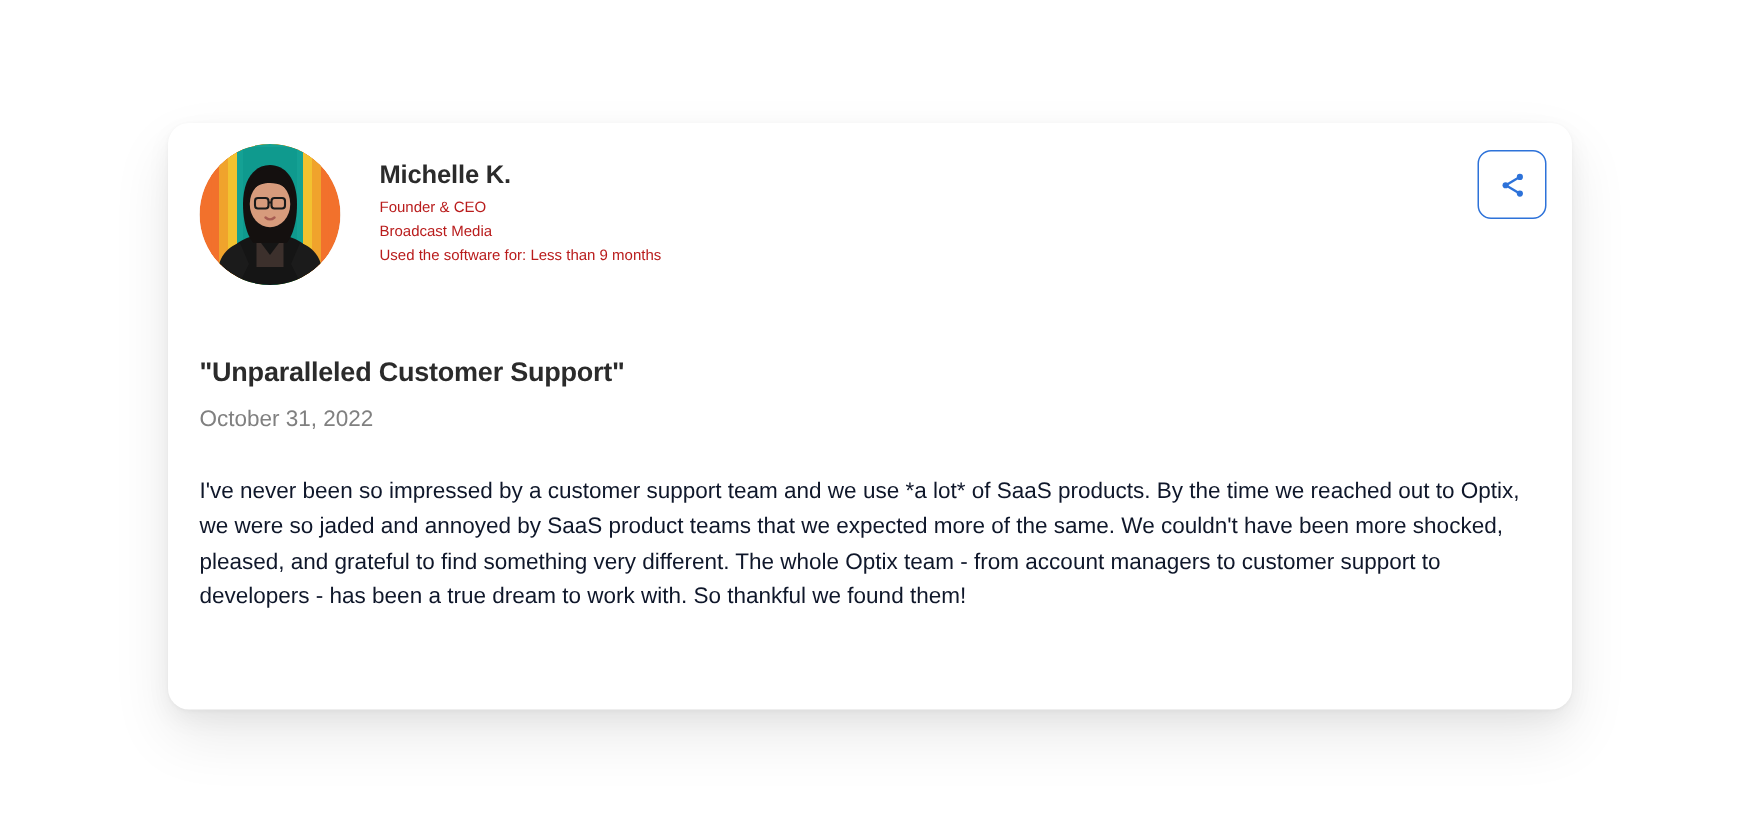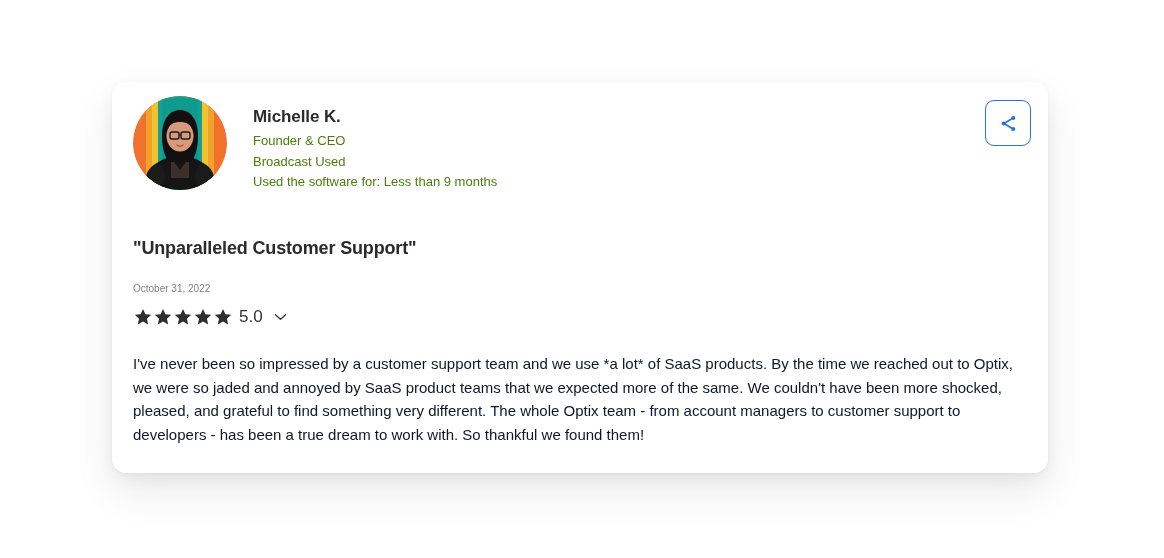--- a/index.html
+++ b/index.html
@@ -65,22 +65,22 @@
   }
   .reviewer-name {
     font-size: 17px;
     font-weight: bold;
     color: #2b2b2b;
     line-height: 1.3;
     letter-spacing: -0.1px;
     margin: 0 0 3px 0;
   }
   .reviewer-line {
-    font-size: 13px;
-    color: #4d7c0f;
+    font-size: 10px;
+    color: #b91c1c;
     line-height: 1.58;
     white-space: nowrap;
   }
 
   
   .share-button {
     flex: 0 0 auto;
     width: 46px;
     height: 46px;
     border: 1.6px solid #2d72d9;
@@ -105,23 +105,23 @@
   }
   .review-title {
     font-size: 18px;
     font-weight: bold;
     color: #2b2b2b;
     letter-spacing: -0.15px;
     line-height: 1.3;
     margin: 0;
   }
   .review-date {
-    font-size: 10px;
+    font-size: 15px;
     color: #808080;
-    margin-top: 22px;
+    margin-top: 10px;
     line-height: 1.3;
   }
   .rating-row {
     display: flex;
     align-items: center;
     margin-top: 12px;
     cursor: pointer;
     width: fit-content;
   }
   .stars {
@@ -196,21 +196,21 @@
             <line x1="46" y1="39" x2="48" y2="39" stroke="#1a1a1a" stroke-width="1.2"></line>
 
             <path d="M44 49 Q47 51.5 50 49" fill="none" stroke="#a85c52" stroke-width="1.6" stroke-linecap="round"></path>
           </g>
         </svg>
       </div>
 
       <div class="reviewer-meta">
         <div class="reviewer-name">Michelle K.</div>
         <div class="reviewer-line">Founder &amp; CEO</div>
-        <div class="reviewer-line">Broadcast Used</div>
+        <div class="reviewer-line">Broadcast Media</div>
         <div class="reviewer-line">Used the software for: Less than 9 months</div>
       </div>
 
       <button class="share-button" aria-label="Share">
         <svg width="19" height="19" viewBox="0 0 24 24" fill="none" stroke="#2d72d9" stroke-width="2" stroke-linecap="round" stroke-linejoin="round">
           <circle cx="18" cy="5" r="2.6" fill="#2d72d9" stroke="none"></circle>
           <circle cx="6" cy="12" r="2.6" fill="#2d72d9" stroke="none"></circle>
           <circle cx="18" cy="19" r="2.6" fill="#2d72d9" stroke="none"></circle>
           <line x1="8.3" y1="10.8" x2="15.7" y2="6.3"></line>
           <line x1="8.3" y1="13.2" x2="15.7" y2="17.7"></line>
@@ -218,43 +218,20 @@
       </button>
 
     </div>
 
     <div class="card-body">
 
       <h2 class="review-title">"Unparalleled Customer Support"</h2>
 
       <div class="review-date">October 31, 2022</div>
 
-      <div class="rating-row">
-        <span class="stars">
-          <svg class="star" viewBox="0 0 24 24">
-              <polygon points="12,2.4 15.1,9.1 22.4,9.9 17,14.9 18.5,22.1 12,18.4 5.5,22.1 7,14.9 1.6,9.9 8.9,9.1" fill="#2f2f2f"></polygon>
-            </svg>
-          <svg class="star" viewBox="0 0 24 24">
-              <polygon points="12,2.4 15.1,9.1 22.4,9.9 17,14.9 18.5,22.1 12,18.4 5.5,22.1 7,14.9 1.6,9.9 8.9,9.1" fill="#2f2f2f"></polygon>
-            </svg>
-          <svg class="star" viewBox="0 0 24 24">
-              <polygon points="12,2.4 15.1,9.1 22.4,9.9 17,14.9 18.5,22.1 12,18.4 5.5,22.1 7,14.9 1.6,9.9 8.9,9.1" fill="#2f2f2f"></polygon>
-            </svg>
-          <svg class="star" viewBox="0 0 24 24">
-              <polygon points="12,2.4 15.1,9.1 22.4,9.9 17,14.9 18.5,22.1 12,18.4 5.5,22.1 7,14.9 1.6,9.9 8.9,9.1" fill="#2f2f2f"></polygon>
-            </svg>
-          <svg class="star" viewBox="0 0 24 24">
-              <polygon points="12,2.4 15.1,9.1 22.4,9.9 17,14.9 18.5,22.1 12,18.4 5.5,22.1 7,14.9 1.6,9.9 8.9,9.1" fill="#2f2f2f"></polygon>
-            </svg>
-        </span>
-        <span class="rating-value">5.0</span>
-        <svg class="chevron" width="13" height="8" viewBox="0 0 14 8" fill="none" stroke="#3a3a3a" stroke-width="1.5" stroke-linecap="round" stroke-linejoin="round">
-          <polyline points="1.5,1.5 7,6.5 12.5,1.5"></polyline>
-        </svg>
-      </div>
 
       <p class="review-text">I've never been so impressed by a customer support team and we use *a lot* of SaaS products. By the time we reached out to Optix, we were so jaded and annoyed by SaaS product teams that we expected more of the same. We couldn't have been more shocked, pleased, and grateful to find something very different. The whole Optix team - from account managers to customer support to developers - has been a true dream to work with. So thankful we found them!</p>
 
     </div>
 
   </div>
 
 </div>
 
 </body></html>

